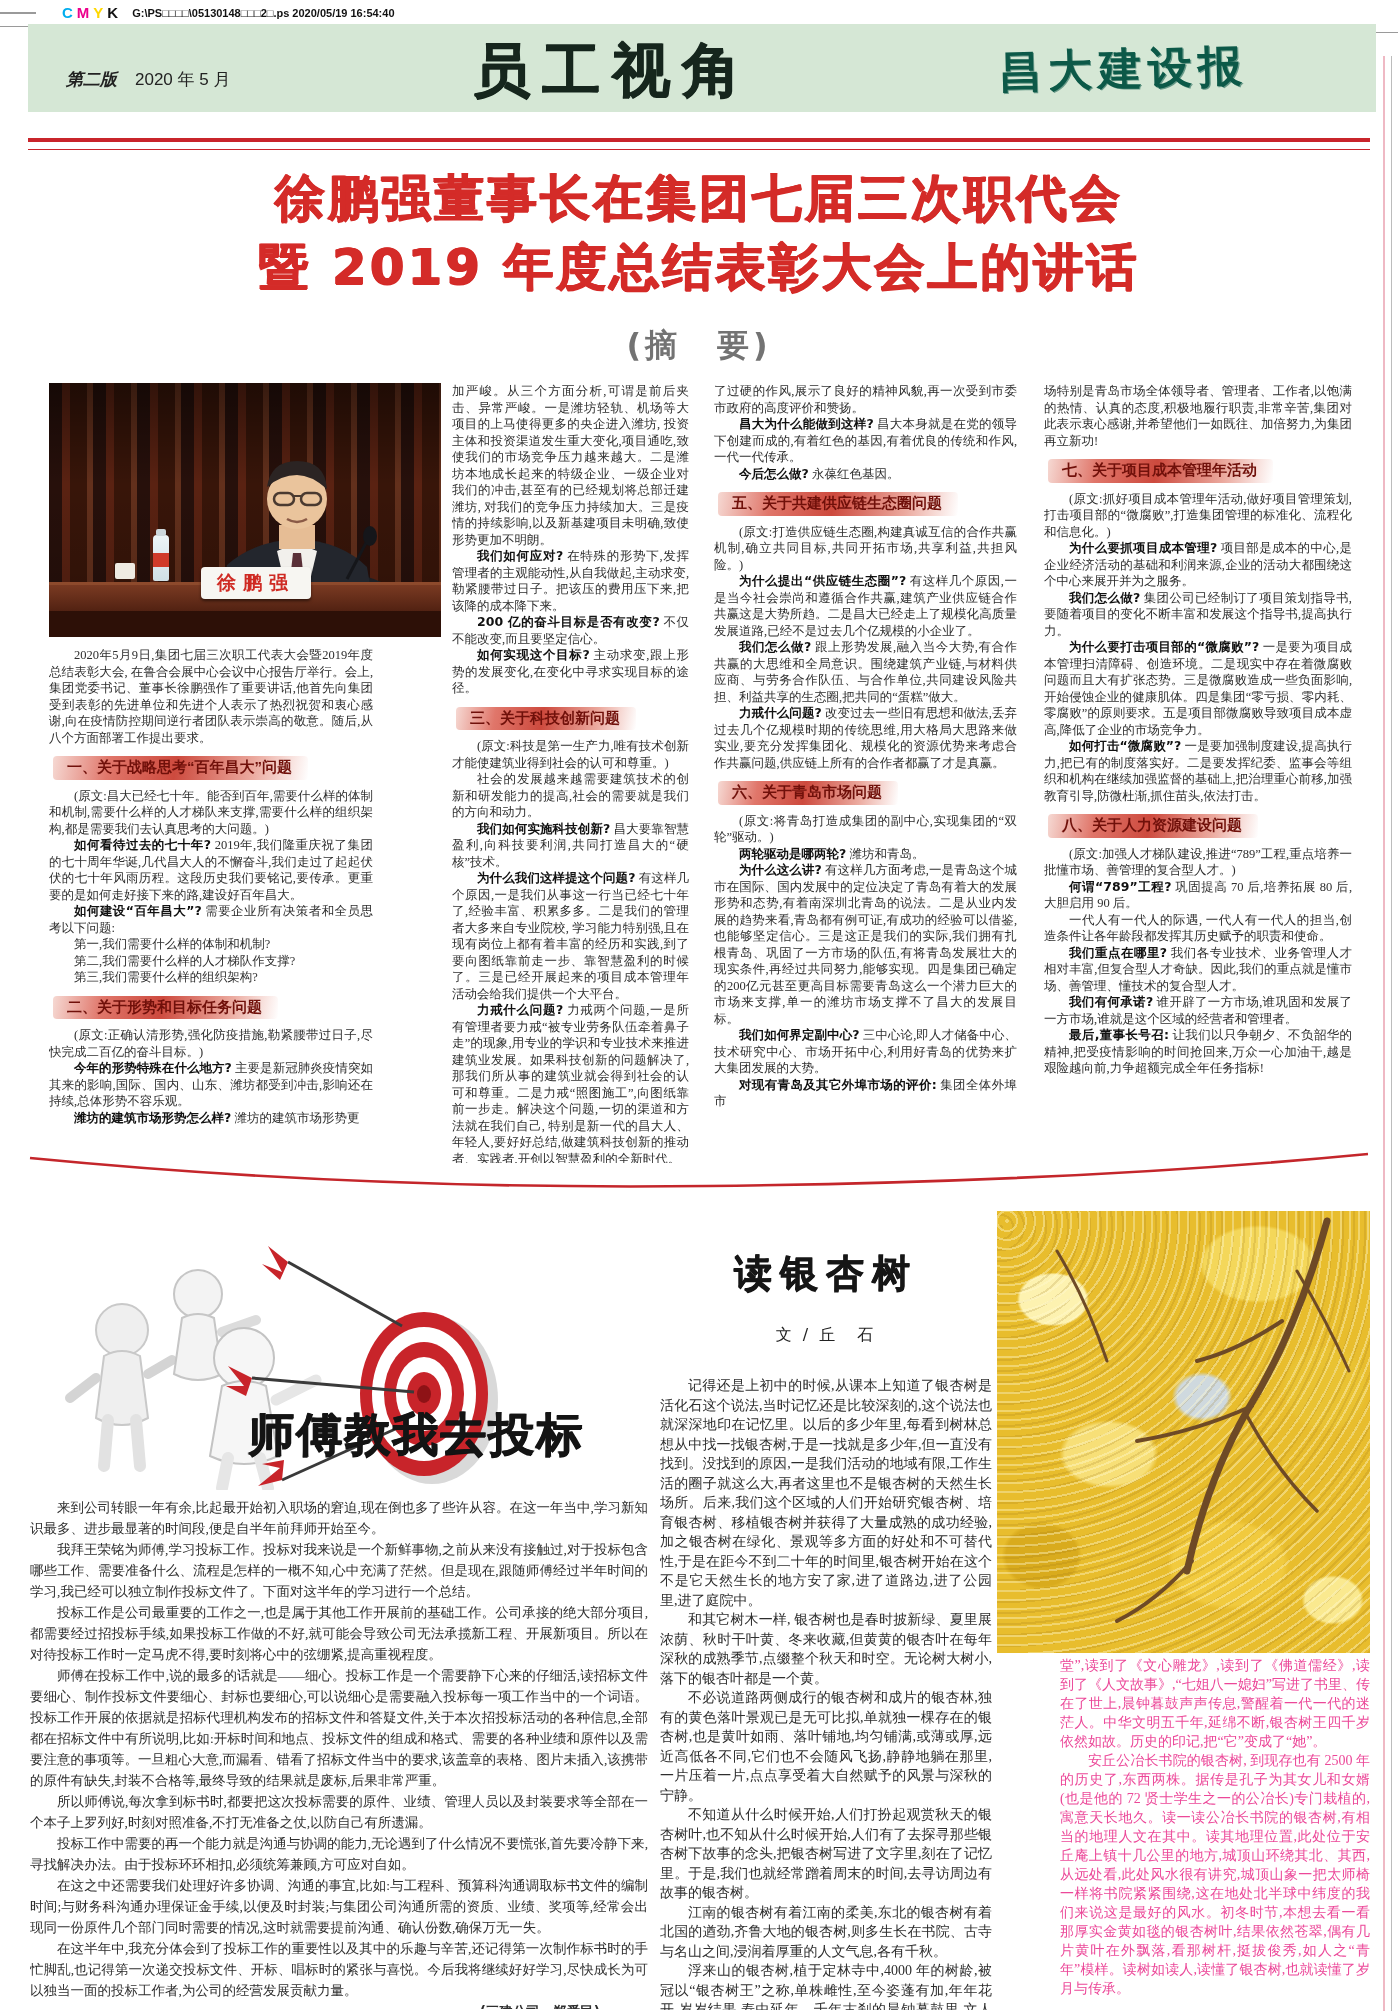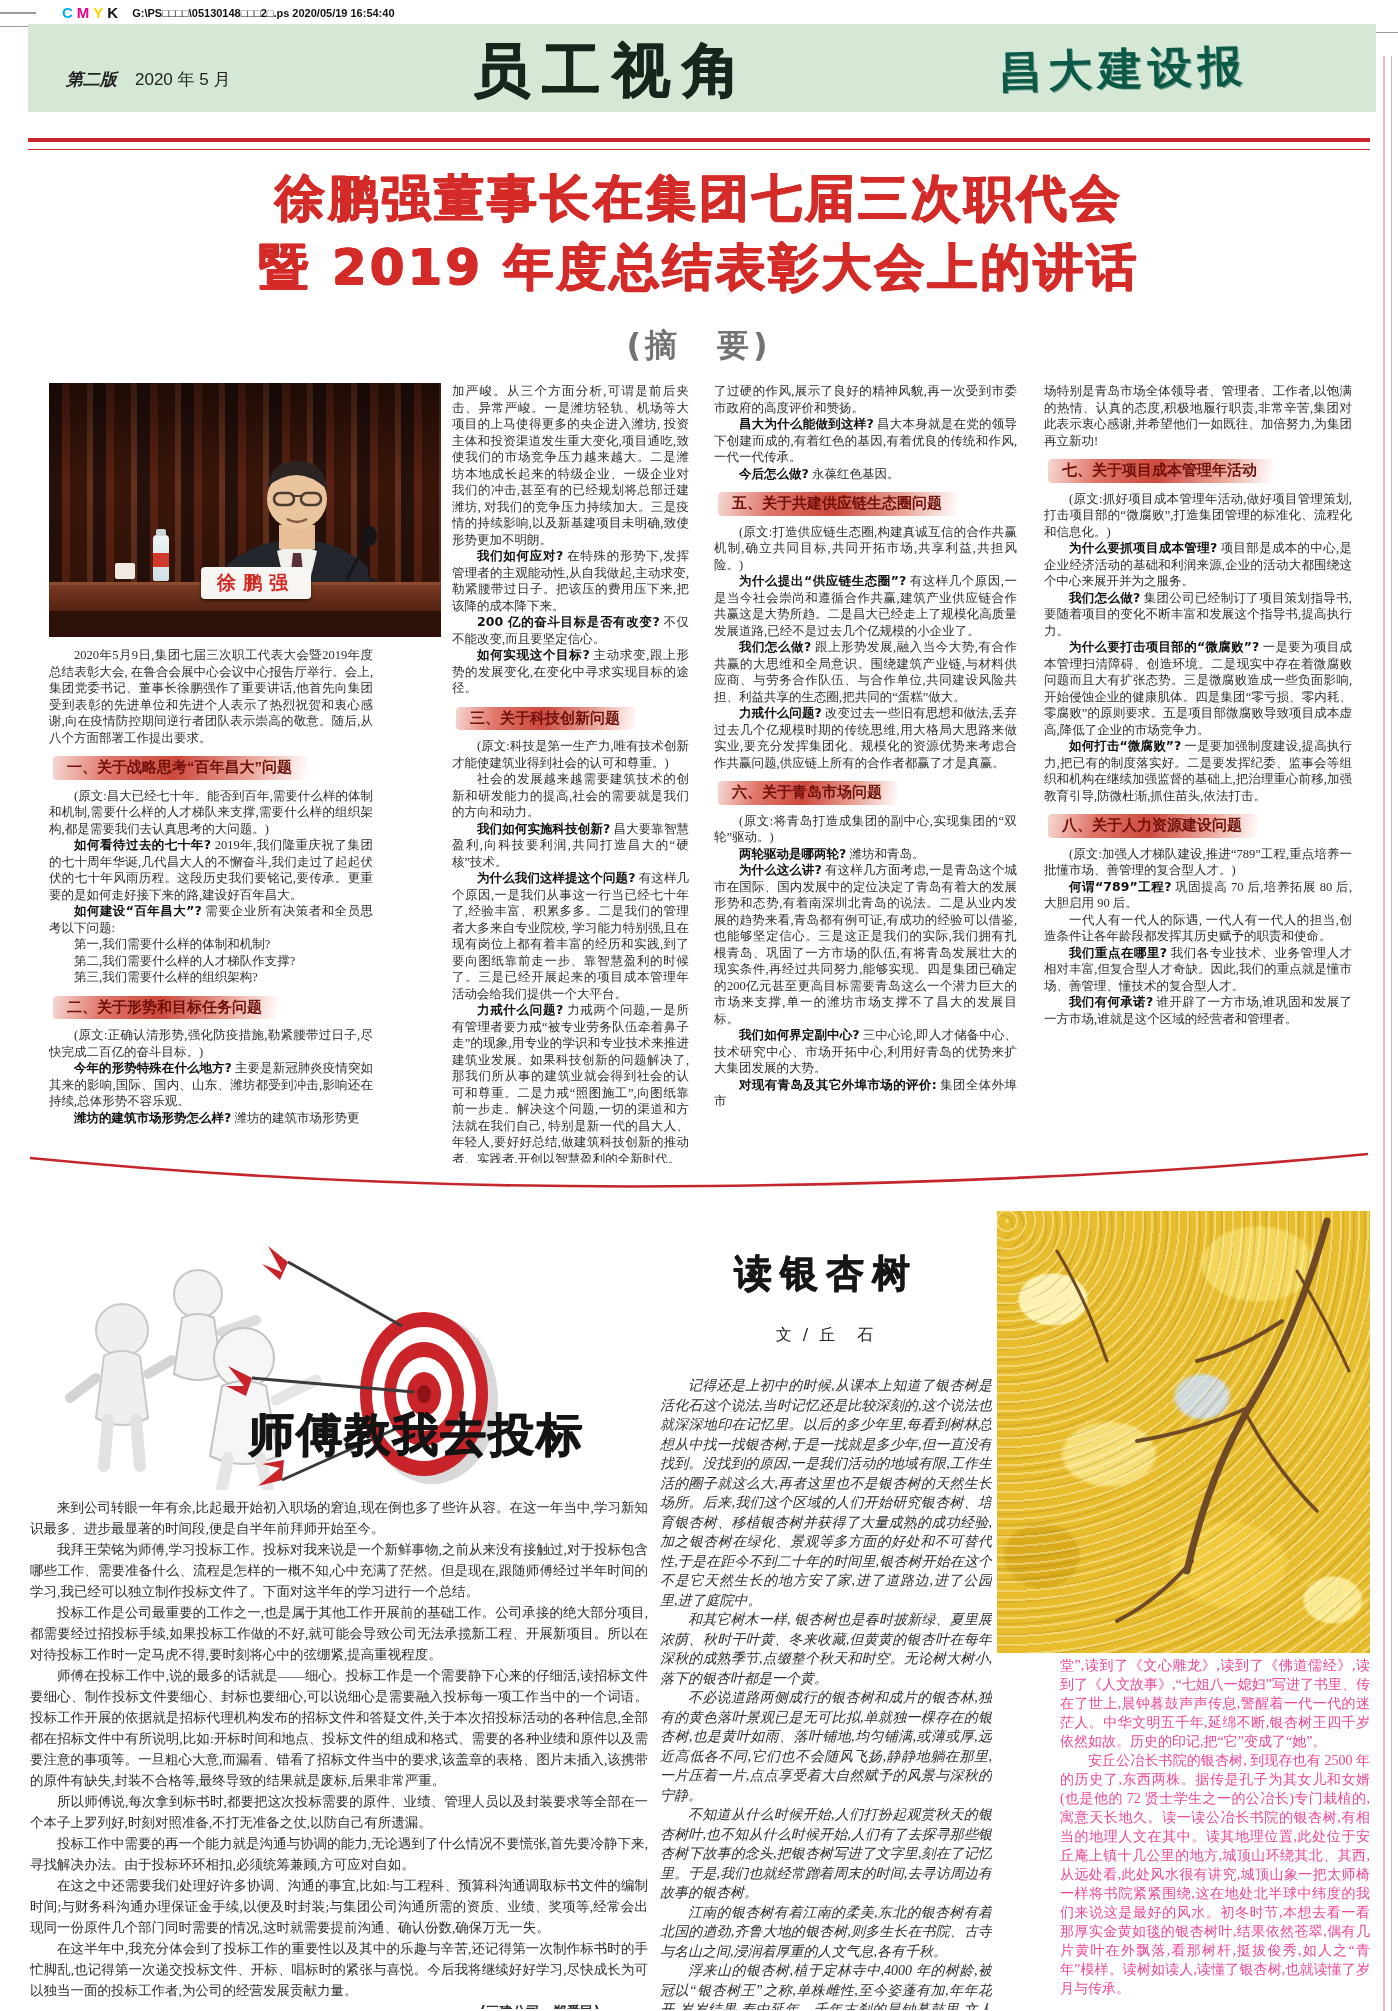--- a/index.html
+++ b/index.html
@@ -72,21 +72,21 @@
   .left-text p{margin:0;text-indent:2em;}
   .signature{text-align:right;padding-right:48px;font-weight:700;text-indent:0 !important;
         font-family:"DejaVu Sans","Liberation Sans",sans-serif;font-size:13.5px;}
   .mid-art{position:absolute;left:660px;top:1240px;width:332px;height:770px;overflow:hidden;}
   .mid-title{margin:8px 0 0 0;text-align:center;font-family:"DejaVu Sans","Liberation Sans",sans-serif;
         font-weight:900;font-size:38px;color:#161616;letter-spacing:8px;
         text-shadow:.6px 0 0 #161616,0 .6px 0 #161616;}
   .mid-byline{margin:26px 0 0 0;text-align:center;font-size:16px;color:#222;letter-spacing:3px;
         font-family:"DejaVu Sans","Liberation Sans",sans-serif;}
   .mid-body{margin-top:30px;font-size:14px;line-height:19.5px;text-align:justify;color:#2e2e2e;}
-  .mid-body p{margin:0;text-indent:2em;font-style:italic;}
+  .mid-body p{margin:0;text-indent:2em;}
   
   .ginkgo{position:absolute;left:997px;top:1211px;width:373px;height:442px;overflow:hidden;
      background:
        radial-gradient(60px 45px at 15% 20%,#fdf2b0 0 55%,rgba(0,0,0,0) 60%),
        radial-gradient(90px 60px at 70% 12%,#f4d75a 0 60%,rgba(0,0,0,0) 65%),
        radial-gradient(70px 70px at 88% 40%,#e9c232 0 55%,rgba(0,0,0,0) 62%),
        radial-gradient(80px 55px at 30% 55%,#f7df77 0 55%,rgba(0,0,0,0) 62%),
        radial-gradient(55px 45px at 55% 42%,#cfd9de 0 45%,rgba(0,0,0,0) 55%),
        radial-gradient(65px 55px at 12% 78%,#d9ab1d 0 55%,rgba(0,0,0,0) 62%),
        radial-gradient(95px 70px at 62% 80%,#f1ca3e 0 58%,rgba(0,0,0,0) 64%),
@@ -204,20 +204,21 @@
         <p class="apara"><b>为什么要抓项目成本管理?</b> 项目部是成本的中心,是企业经济活动的基础和利润来源,企业的活动大都围绕这个中心来展开并为之服务。</p>
         <p class="apara"><b>我们怎么做?</b> 集团公司已经制订了项目策划指导书,要随着项目的变化不断丰富和发展这个指导书,提高执行力。</p>
         <p class="apara"><b>为什么要打击项目部的“微腐败”?</b> 一是要为项目成本管理扫清障碍、创造环境。二是现实中存在着微腐败问题而且大有扩张态势。三是微腐败造成一些负面影响,开始侵蚀企业的健康肌体。四是集团“零亏损、零内耗、零腐败”的原则要求。五是项目部微腐败导致项目成本虚高,降低了企业的市场竞争力。</p>
         <p class="apara"><b>如何打击“微腐败”?</b> 一是要加强制度建设,提高执行力,把已有的制度落实好。二是要发挥纪委、监事会等组织和机构在继续加强监督的基础上,把治理重心前移,加强教育引导,防微杜渐,抓住苗头,依法打击。</p>
         <div class="sec-h">八、关于人力资源建设问题</div>
         <p class="apara">(原文:加强人才梯队建设,推进“789”工程,重点培养一批懂市场、善管理的复合型人才。)</p>
         <p class="apara"><b>何谓“789”工程?</b> 巩固提高 70 后,培养拓展 80 后,大胆启用 90 后。</p>
         <p class="apara">一代人有一代人的际遇, 一代人有一代人的担当,创造条件让各年龄段都发挥其历史赋予的职责和使命。</p>
         <p class="apara"><b>我们重点在哪里?</b> 我们各专业技术、业务管理人才相对丰富,但复合型人才奇缺。因此,我们的重点就是懂市场、善管理、懂技术的复合型人才。</p>
         <p class="apara"><b>我们有何承诺?</b> 谁开辟了一方市场,谁巩固和发展了一方市场,谁就是这个区域的经营者和管理者。</p>
+        <p class="apara"><b>最后,董事长号召:</b> 让我们以只争朝夕、不负韶华的精神,把受疫情影响的时间抢回来,万众一心加油干,越是艰险越向前,力争超额完成全年任务指标!</p>
       </div>
 
     <svg class="swoosh" viewBox="0 0 1342 44">
       <path d="M2,8 Q 330,40 680,36 Q 1050,32 1340,4" fill="none" stroke="#c4262b" stroke-width="2.6"></path>
     </svg>
   </div>
 
   <div class="illus">
     <svg width="620" height="262">
 

